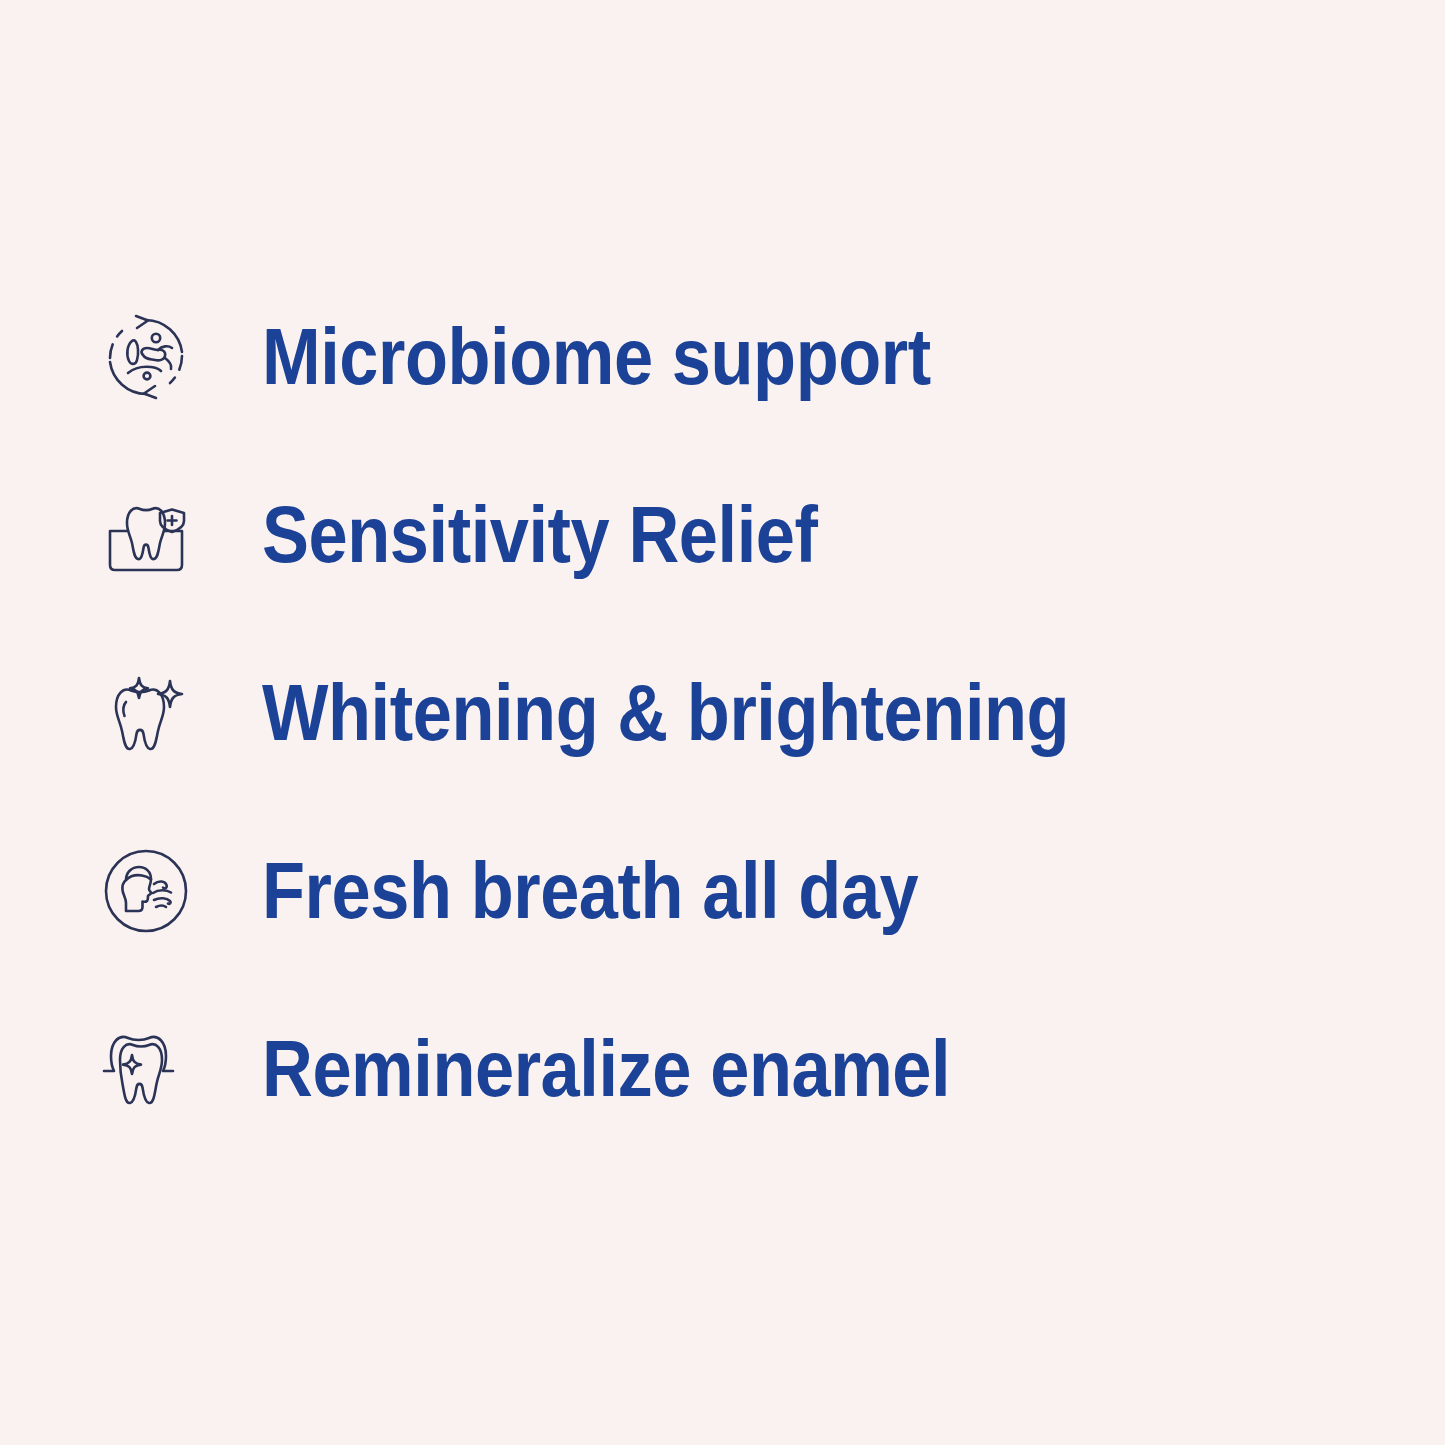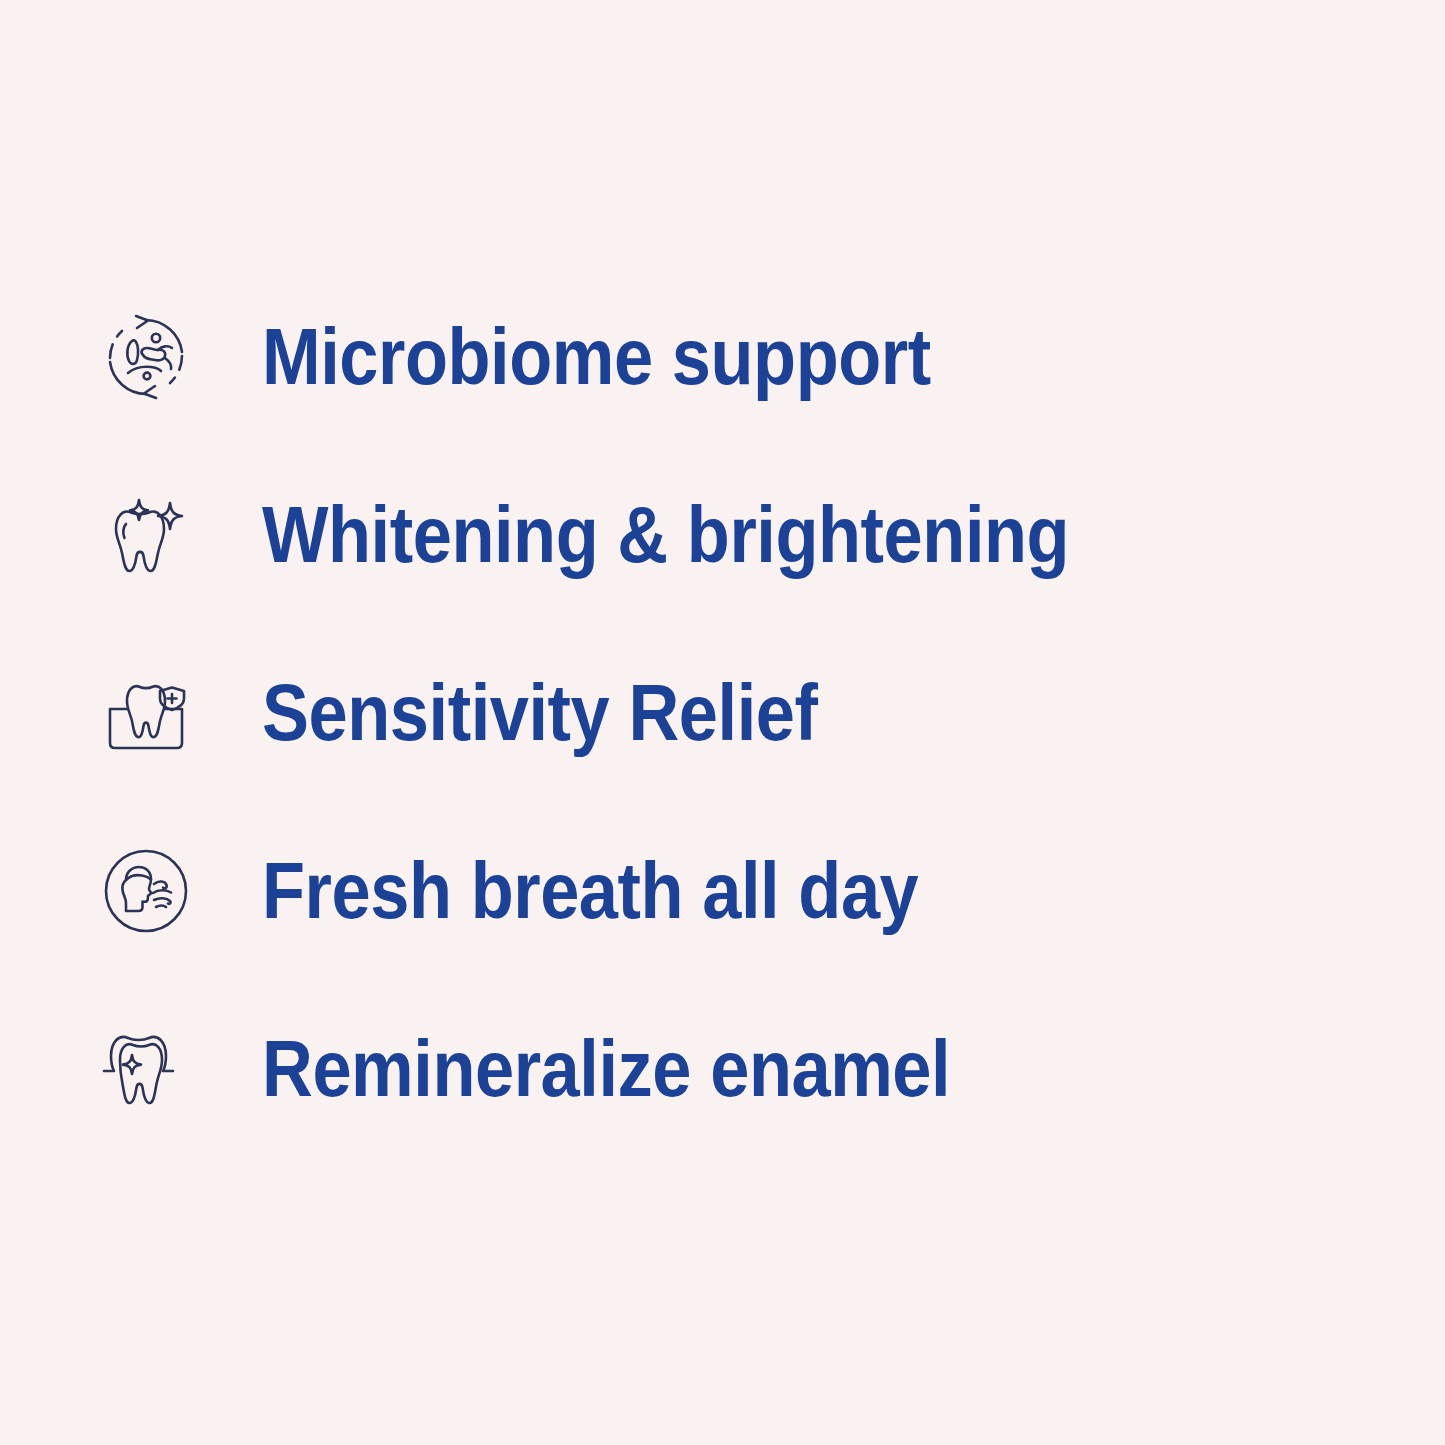--- a/index.html
+++ b/index.html
@@ -90,54 +90,54 @@
           <circle cx="51" cy="69" r="3.4"></circle>
         </svg>
       </span>
       <span class="feature-label">Microbiome support</span>
     </div>
 
     <div class="feature-row">
       <span class="feature-icon">
         <svg viewBox="0 0 100 100" fill="none" stroke="#2b3356" stroke-width="2.6" stroke-linecap="round" stroke-linejoin="round">
 
+          <path d="M14 46 L31 46 M69 46 L86 46
+                   M14 46 L14 80 Q14 85 19 85 L81 85 Q86 85 86 80 L86 46"></path>
+
+          <path d="M31 38 C31 27 37 21 44 24 C47 25.5 53 25.5 56 24 C63 21 69 27 69 38
+                   C69 46 66 50 64 58 C62.5 65 62 73 58 74 C55 74.8 53.5 70 52.5 63
+                   C51.8 58.5 48.2 58.5 47.5 63 C46.5 70 45 74.8 42 74 C38 73 37.5 65 36 58
+                   C34 50 31 46 31 38 Z"></path>
+
+          <path d="M64 28 L76 24.5 L88 28 L88 36 Q88 43 76 47 Q64 43 64 36 Z"></path>
+          <path d="M76 31 L76 40 M71.5 35.5 L80.5 35.5"></path>
+        </svg>
+      </span>
+      <span class="feature-label">Sensitivity Relief</span>
+    </div>
+
+    <div class="feature-row">
+      <span class="feature-icon">
+        <svg viewBox="0 0 100 100" fill="none" stroke="#2b3356" stroke-width="2.6" stroke-linecap="round" stroke-linejoin="round">
+
           <path d="M20 44 C20 31 27 24 35 27.5 C40 29.6 48 29.6 53 27.5 C61 24 68 31 68 44
                    C68 53 64 58 62 68 C60 77 59 87 54 86 C50 85.2 48.5 78 47.5 71
                    C46.8 65.5 41.2 65.5 40.5 71 C39.5 78 38 85.2 34 86 C29 87 28 77 26 68
                    C24 58 20 53 20 44 Z"></path>
 
           <path d="M30 39 C27 42 26.5 48 28.5 53"></path>
 
           <path d="M43 15 C43.8 22.2 46.2 24.6 52 25.4 C46.2 26.2 43.8 28.6 43 35
                    C42.2 28.6 39.8 26.2 34 25.4 C39.8 24.6 42.2 22.2 43 15 Z"></path>
 
           <path d="M74 18 C75 27 78 30 86 31 C78 32 75 35 74 44
                    C73 35 70 32 62 31 C70 30 73 27 74 18 Z"></path>
         </svg>
       </span>
       <span class="feature-label">Whitening &amp; brightening</span>
-    </div>
-
-    <div class="feature-row">
-      <span class="feature-icon">
-        <svg viewBox="0 0 100 100" fill="none" stroke="#2b3356" stroke-width="2.6" stroke-linecap="round" stroke-linejoin="round">
-
-          <path d="M14 46 L31 46 M69 46 L86 46
-                   M14 46 L14 80 Q14 85 19 85 L81 85 Q86 85 86 80 L86 46"></path>
-
-          <path d="M31 38 C31 27 37 21 44 24 C47 25.5 53 25.5 56 24 C63 21 69 27 69 38
-                   C69 46 66 50 64 58 C62.5 65 62 73 58 74 C55 74.8 53.5 70 52.5 63
-                   C51.8 58.5 48.2 58.5 47.5 63 C46.5 70 45 74.8 42 74 C38 73 37.5 65 36 58
-                   C34 50 31 46 31 38 Z"></path>
-
-          <path d="M64 28 L76 24.5 L88 28 L88 36 Q88 43 76 47 Q64 43 64 36 Z"></path>
-          <path d="M76 31 L76 40 M71.5 35.5 L80.5 35.5"></path>
-        </svg>
-      </span>
-      <span class="feature-label">Sensitivity Relief</span>
     </div>
 
     <div class="feature-row">
       <span class="feature-icon">
         <svg viewBox="0 0 100 100" fill="none" stroke="#2b3356" stroke-width="2.6" stroke-linecap="round" stroke-linejoin="round">
 
           <circle cx="50" cy="50" r="40"></circle>
 
           <path d="M30 39 C30 31 36 26 43 26 C50 26 55 31 55 38
                    C55 43 53 45 53 48 C53 50 55 50.5 55 52 C55 53.5 52.5 53.5 52 55

